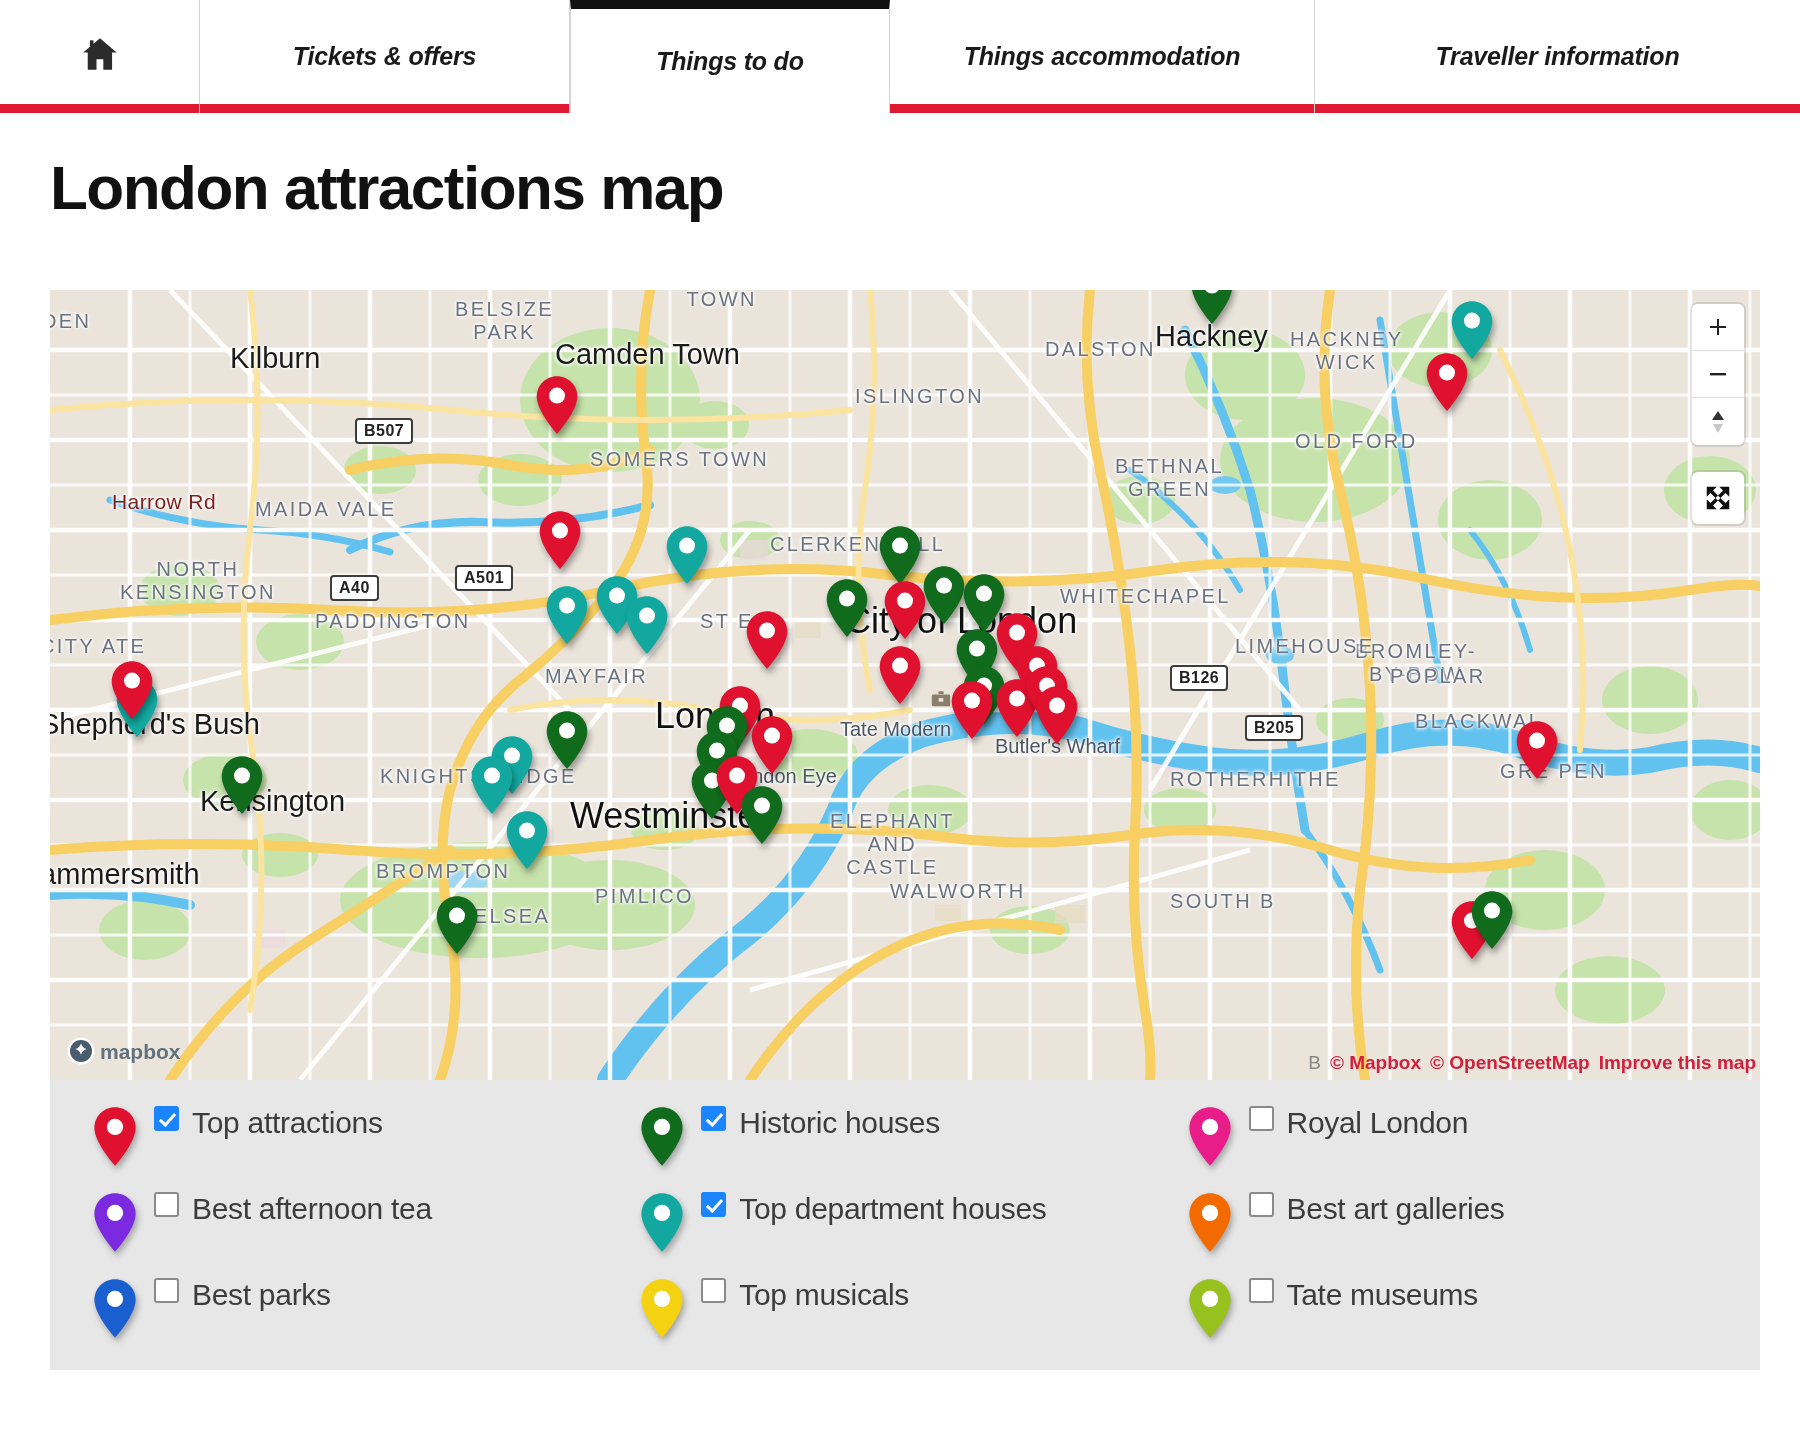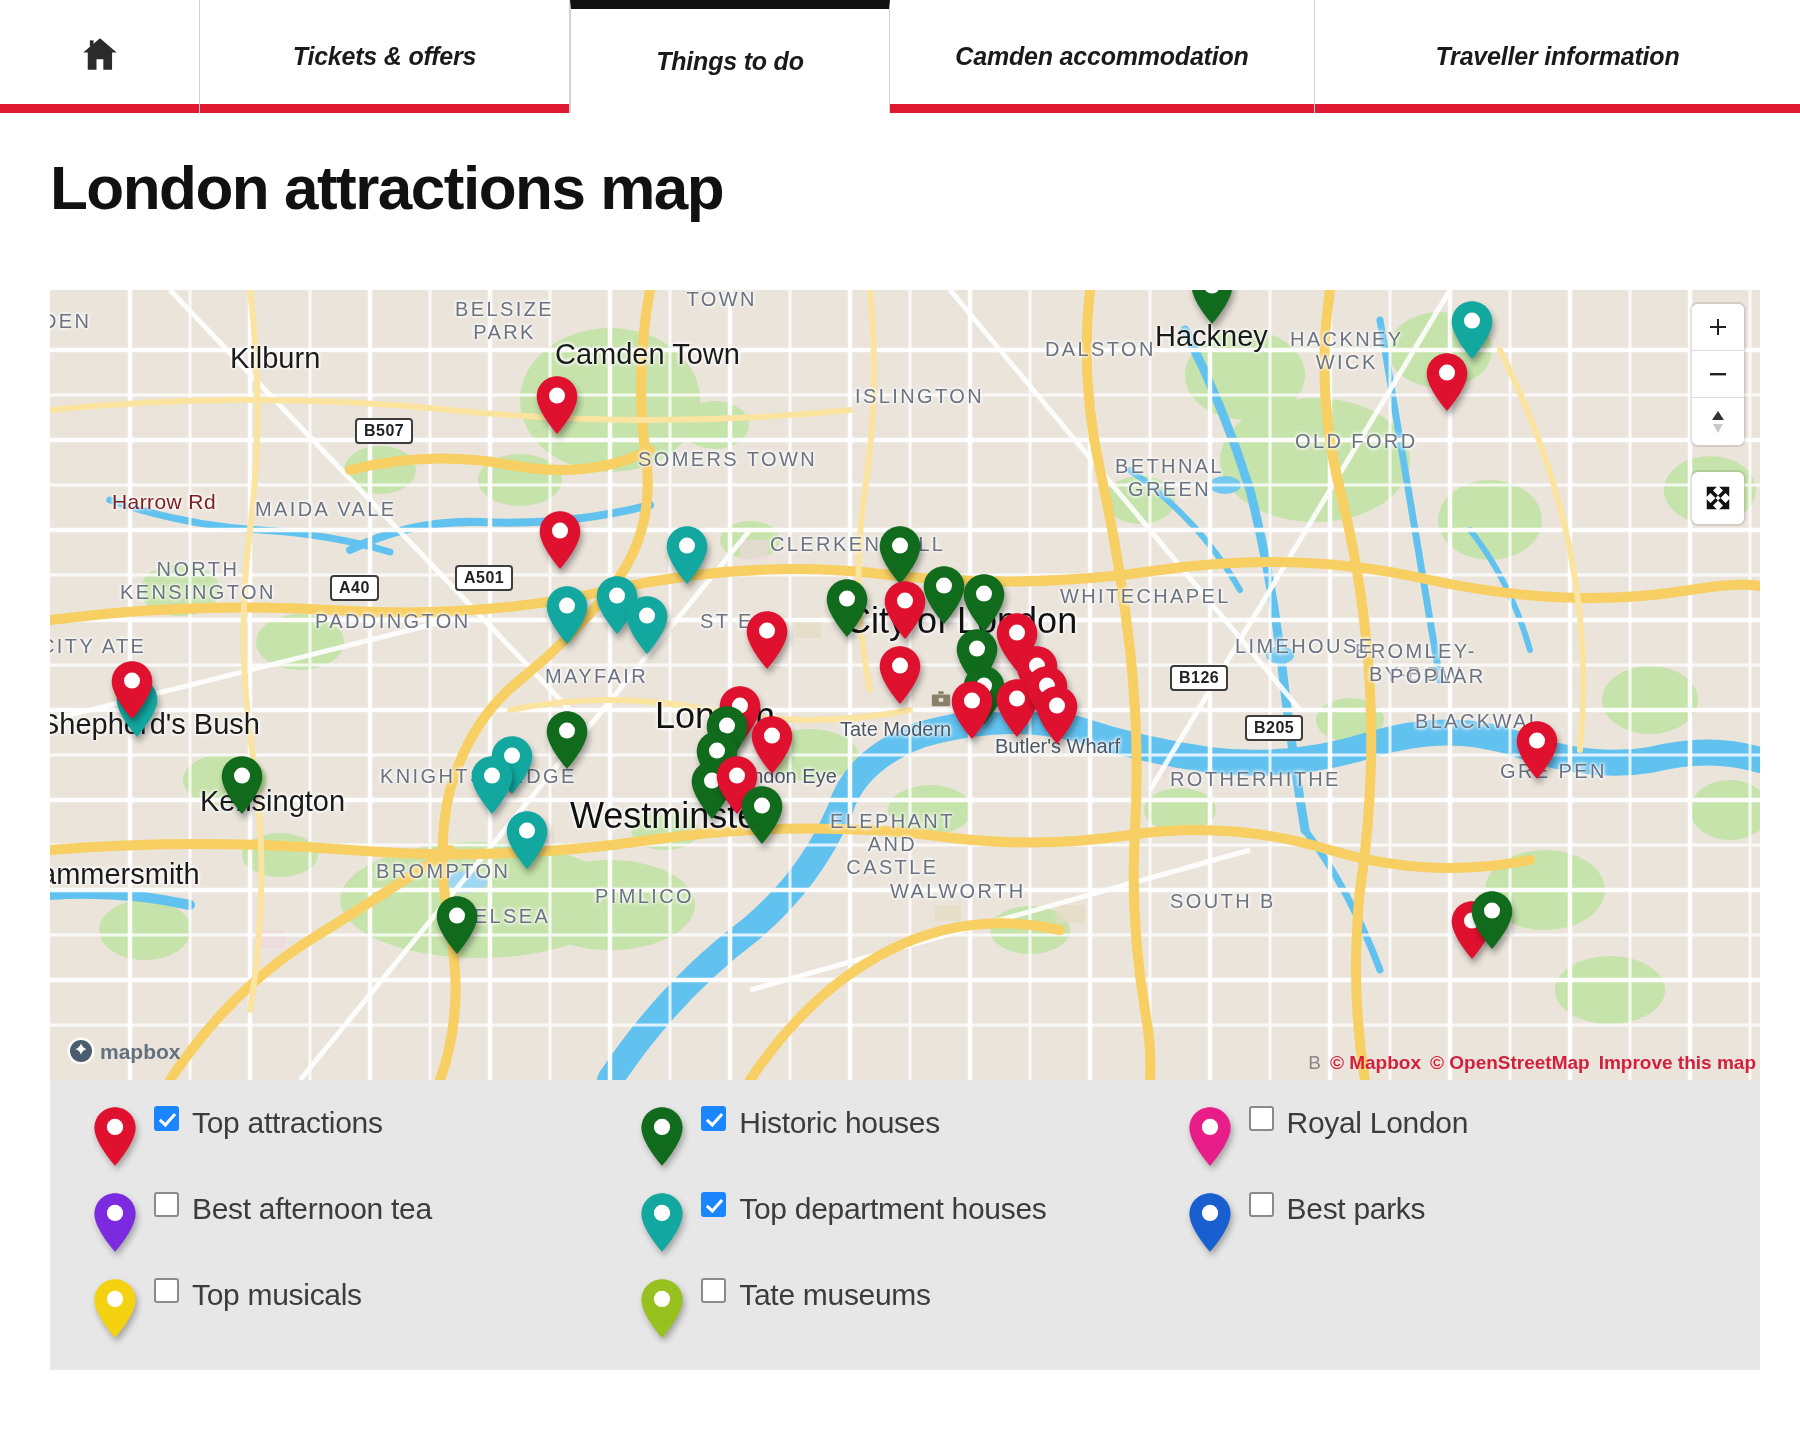--- a/index.html
+++ b/index.html
@@ -233,21 +233,21 @@
       </svg>
     </span>
   </div>
   <div class="nav-tab t1">
     <span>Tickets &amp; offers</span>
   </div>
   <div class="nav-tab t2 active">
     <span>Things to do</span>
   </div>
   <div class="nav-tab t3">
-    <span>Camden accommodation</span>
+    <span>Things accommodation</span>
   </div>
   <div class="nav-tab t4">
     <span>Traveller information</span>
   </div>
 </div>
 
 <h1 class="page-title">London attractions map</h1>
 
 <div class="map-wrap">
 
@@ -366,21 +366,21 @@
       <div class="map-label " style="left: 620px; top: -25px; text-align: center;">KENTISH<br>TOWN</div>
       <div class="map-label " style="left: 405px; top: 8px; text-align: center;">BELSIZE<br>PARK</div>
       <div class="map-label " style="left: 1605px; top: -22px;">TEMPLE</div>
       <div class="map-label " style="left: -8px; top: 20px;">DEN</div>
       <div class="map-label city" style="left: 180px; top: 52px;">Kilburn</div>
       <div class="map-label city" style="left: 505px; top: 48px;">Camden Town</div>
       <div class="map-label " style="left: 995px; top: 48px;">DALSTON</div>
       <div class="map-label city" style="left: 1105px; top: 30px;">Hackney</div>
       <div class="map-label " style="left: 1240px; top: 38px; text-align: center;">HACKNEY<br>WICK</div>
       <div class="map-label " style="left: 780px; top: 95px; margin-left: 25px;">ISLINGTON</div>
-      <div class="map-label " style="left: 588px; top: 158px; text-align: right;">SOMERS TOWN</div>
+      <div class="map-label " style="left: 540px; top: 158px; text-align: right;">SOMERS TOWN</div>
       <div class="shield" style="left: 305px; top: 128px;">B507</div>
       <div class="map-label " style="left: 1245px; top: 140px;">OLD FORD</div>
       <div class="map-label road" style="left: 62px; top: 200px;">Harrow Rd</div>
       <div class="map-label " style="left: 205px; top: 208px;">MAIDA VALE</div>
       <div class="map-label " style="left: 1065px; top: 165px; text-align: center;">BETHNAL<br>GREEN</div>
       <div class="shield" style="left: 280px; top: 285px;">A40</div>
       <div class="shield" style="left: 405px; top: 275px;">A501</div>
       <div class="map-label " style="left: 70px; top: 268px; text-align: center;">NORTH<br>KENSINGTON</div>
       <div class="map-label " style="left: 720px; top: 243px;">CLERKENWELL</div>
       <div class="map-label " style="left: 1010px; top: 295px;">WHITECHAPEL</div>
@@ -768,20 +768,30 @@
           <path d="M15 0.8 C7.1 0.8 0.8 7.1 0.8 15 C0.8 25.5 15 41.2 15 41.2 C15 41.2 29.2 25.5 29.2 15 C29.2 7.1 22.9 0.8 15 0.8 Z" fill="#12a8a0"></path>
           <circle cx="15" cy="14.4" r="5.6" fill="#ffffff"></circle>
         </svg>
       </span>
       <span class="legend-cb checked"></span>
       <span class="legend-label">Top department houses</span>
     </div>
     <div class="legend-item">
       <span class="legend-pin">
         <svg width="44" height="61" viewBox="0 0 30 42">
+          <path d="M15 0.8 C7.1 0.8 0.8 7.1 0.8 15 C0.8 25.5 15 41.2 15 41.2 C15 41.2 29.2 25.5 29.2 15 C29.2 7.1 22.9 0.8 15 0.8 Z" fill="#f26a00"></path>
+          <circle cx="15" cy="14.4" r="5.6" fill="#ffffff"></circle>
+        </svg>
+      </span>
+      <span class="legend-cb"></span>
+      <span class="legend-label">Best art galleries</span>
+    </div>
+    <div class="legend-item">
+      <span class="legend-pin">
+        <svg width="44" height="61" viewBox="0 0 30 42">
           <path d="M15 0.8 C7.1 0.8 0.8 7.1 0.8 15 C0.8 25.5 15 41.2 15 41.2 C15 41.2 29.2 25.5 29.2 15 C29.2 7.1 22.9 0.8 15 0.8 Z" fill="#1a5fd0"></path>
           <circle cx="15" cy="14.4" r="5.6" fill="#ffffff"></circle>
         </svg>
       </span>
       <span class="legend-cb"></span>
       <span class="legend-label">Best parks</span>
     </div>
     <div class="legend-item">
       <span class="legend-pin">
         <svg width="44" height="61" viewBox="0 0 30 42">

